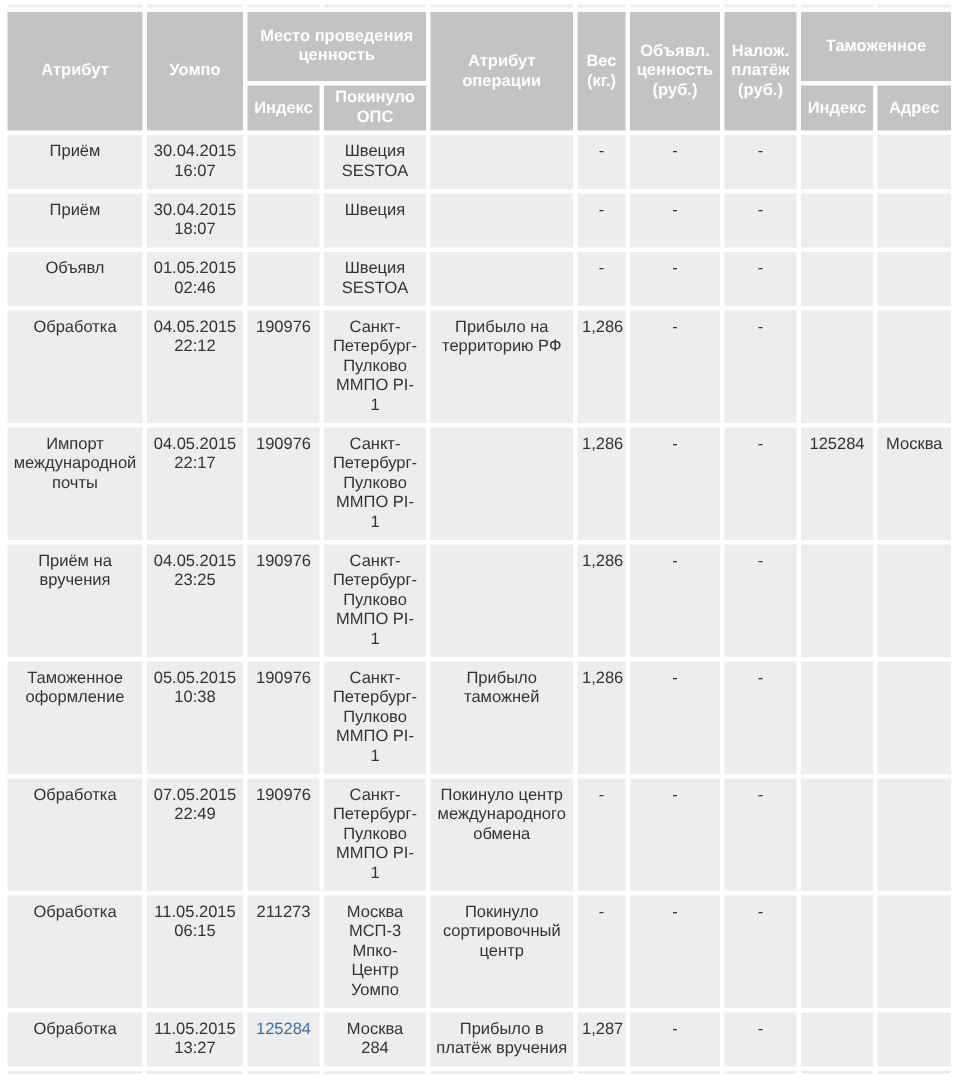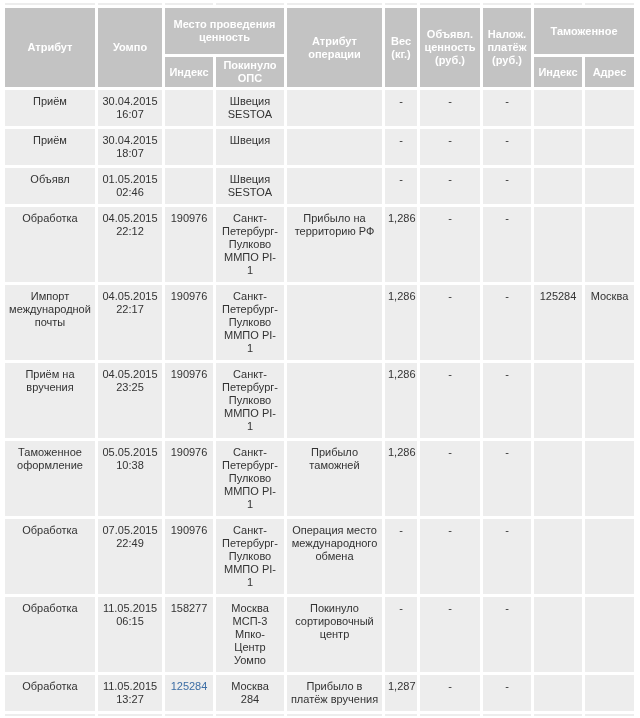--- a/index.html
+++ b/index.html
@@ -238,35 +238,35 @@
   <tr>
     <td>Обработка</td>
     <td>07.05.2015
 22:49</td>
     <td>190976</td>
     <td>Санкт-
 Петербург-
 Пулково
 ММПО PI-
 1</td>
-    <td>Операция место
+    <td>Покинуло центр
 международного
 обмена</td>
     <td>-</td>
     <td>-</td>
     <td>-</td>
     <td></td>
     <td></td>
   </tr>
 
   <tr>
     <td>Обработка</td>
     <td>11.05.2015
 06:15</td>
-    <td>158277</td>
+    <td>211273</td>
     <td>Москва
 МСП-3
 Мпко-
 Центр
 Уомпо</td>
     <td>Покинуло
 сортировочный
 центр</td>
     <td>-</td>
     <td>-</td>

